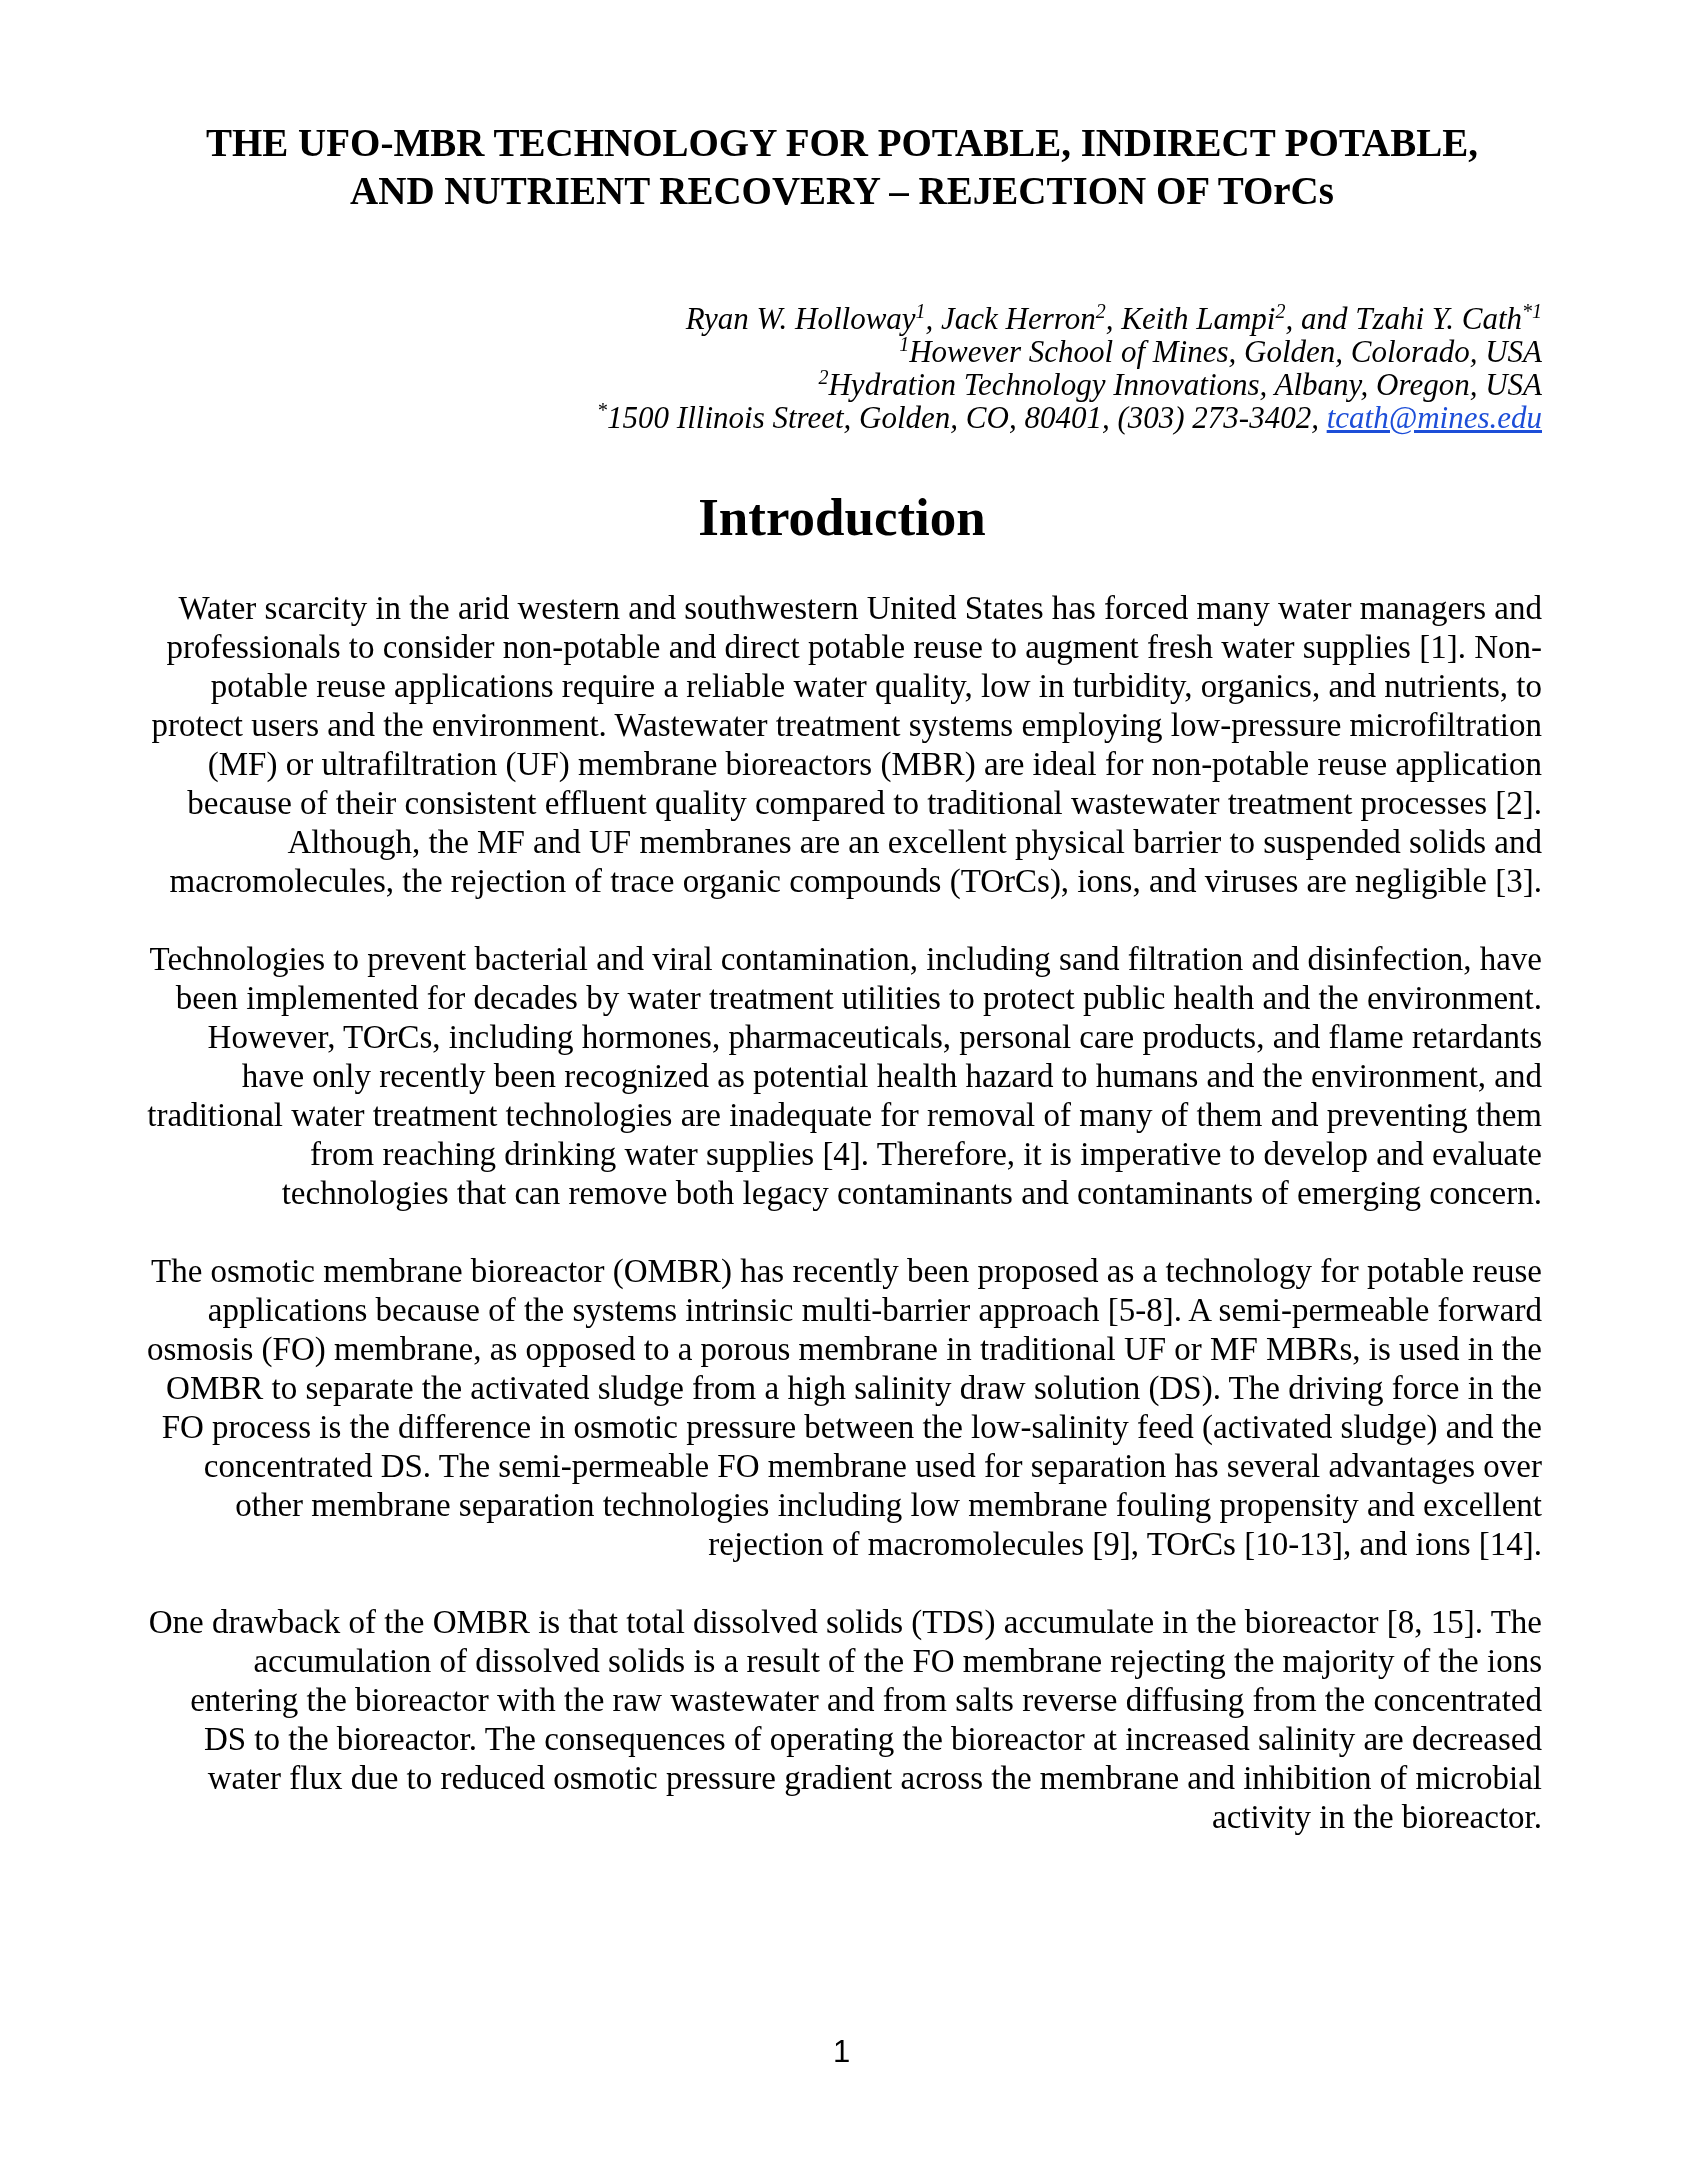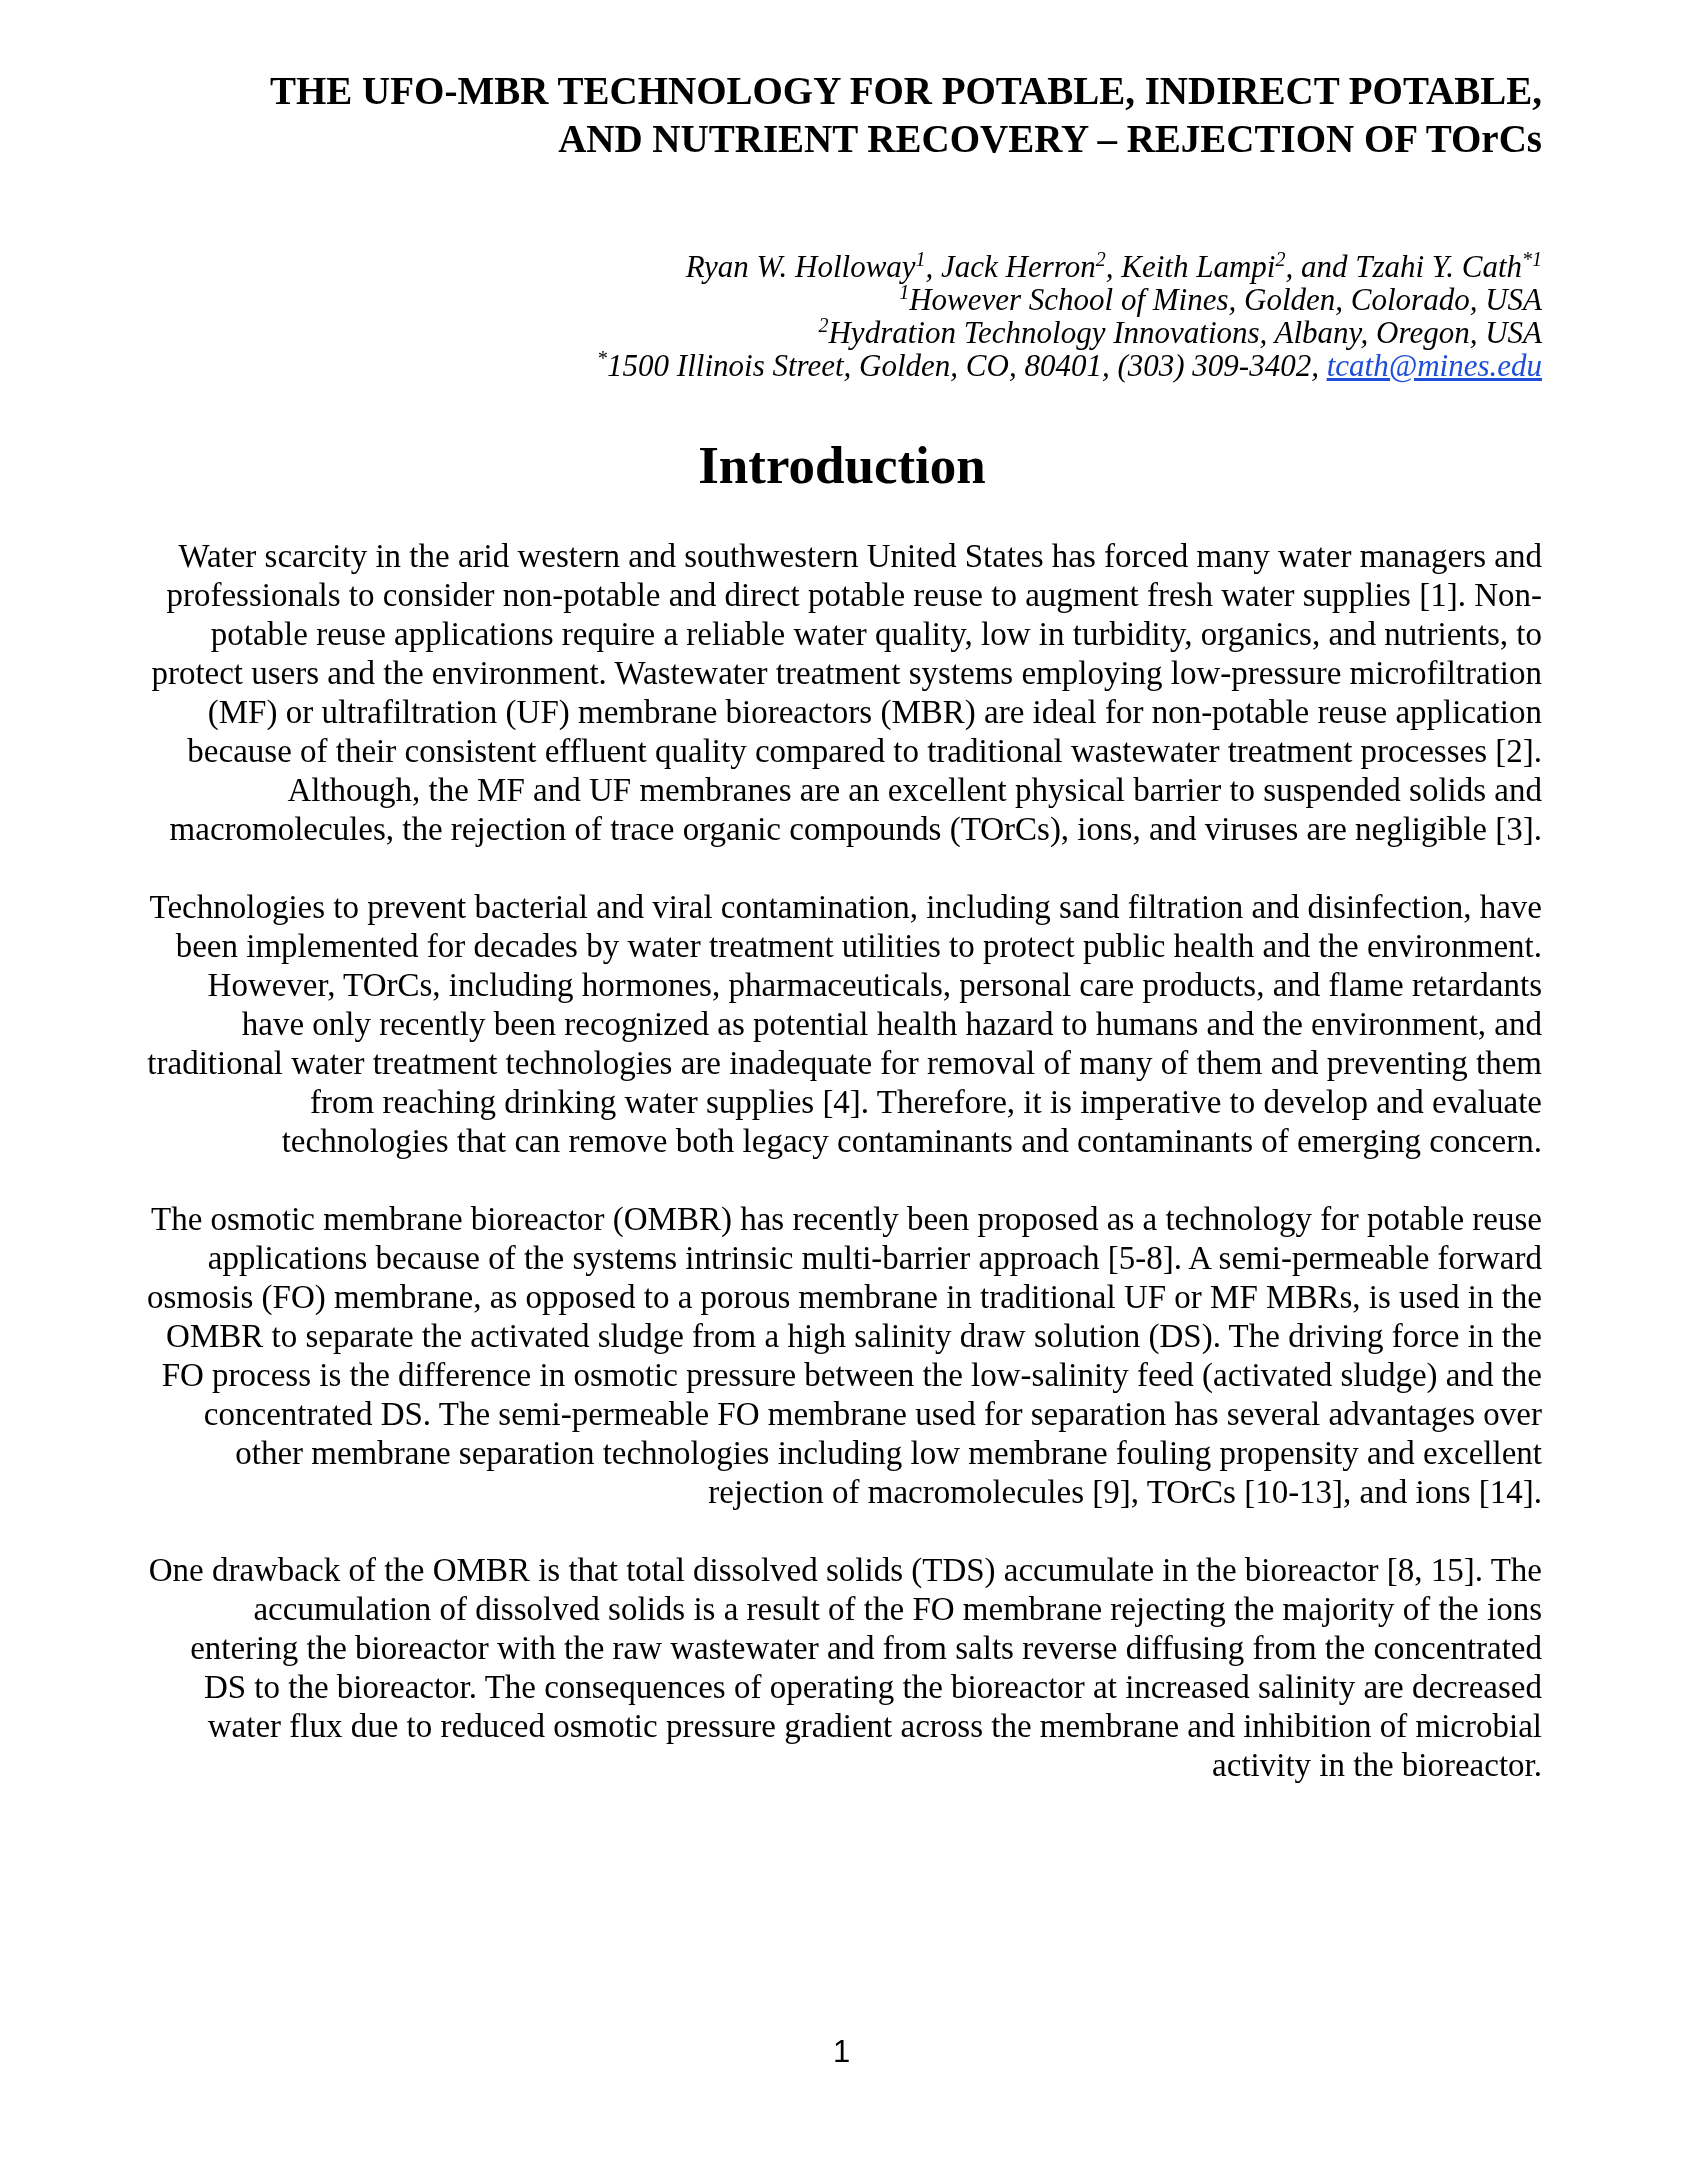--- a/index.html
+++ b/index.html
@@ -15,22 +15,22 @@
     color: #000000;
     font-family: "Liberation Serif", serif;
   }
   .content {
     position: absolute;
     left: 142px;
     top: 0;
     width: 1400px;
   }
   .title {
-    margin-top: 67px;
-    text-align: right;
+    margin-top: 119px;
+    text-align: center;
     font-weight: bold;
     font-size: 39px;
     line-height: 48px;
   }
   .byline {
     margin-top: 87px;
     text-align: right;
     font-style: italic;
     font-size: 31px;
     line-height: 33px;
@@ -79,21 +79,21 @@
 
   <div class="title">
       <div>THE UFO-MBR TECHNOLOGY FOR POTABLE, INDIRECT POTABLE,</div>
       <div>AND NUTRIENT RECOVERY – REJECTION OF TOrCs</div>
     </div>
 
   <div class="byline">
     <div><span>Ryan W. Holloway</span><sup>1</sup><span>, </span><span>Jack Herron</span><sup>2</sup><span>, </span><span>Keith Lampi</span><sup>2</sup><span>, and </span><span>Tzahi Y. Cath</span><sup>*1</sup></div>
     <div><sup>1</sup><span>However School of Mines, Golden, Colorado, USA</span></div>
     <div><sup>2</sup><span>Hydration Technology Innovations, Albany, Oregon, USA</span></div>
-    <div><sup>*</sup><span>1500 Illinois Street, Golden, CO, 80401, (303) 309-3402, </span><span class="email-link">tcath@mines.edu</span></div>
+    <div><sup>*</sup><span>1500 Illinois Street, Golden, CO, 80401, (303) 273-3402, </span><span class="email-link">tcath@mines.edu</span></div>
   </div>
 
   <div class="section-heading">Introduction</div>
 
   <div class="body-text">
     <p>Water scarcity in the arid western and southwestern United States has forced many water managers and professionals to consider non-potable and direct potable reuse to augment fresh water supplies [1]. Non-potable reuse applications require a reliable water quality, low in turbidity, organics, and nutrients, to protect users and the environment. Wastewater treatment systems employing low-pressure microfiltration (MF) or ultrafiltration (UF) membrane bioreactors (MBR) are ideal for non-potable reuse application because of their consistent effluent quality compared to traditional wastewater treatment processes [2]. Although, the MF and UF membranes are an excellent physical barrier to suspended solids and macromolecules, the rejection of trace organic compounds (TOrCs), ions, and viruses are negligible [3].</p>
     <p>Technologies to prevent bacterial and viral contamination, including sand filtration and disinfection, have been implemented for decades by water treatment utilities to protect public health and the environment. However, TOrCs, including hormones, pharmaceuticals, personal care products, and flame retardants have only recently been recognized as potential health hazard to humans and the environment, and traditional water treatment technologies are inadequate for removal of many of them and preventing them from reaching drinking water supplies [4]. Therefore, it is imperative to develop and evaluate technologies that can remove both legacy contaminants and contaminants of emerging concern.</p>
     <p>The osmotic membrane bioreactor (OMBR) has recently been proposed as a technology for potable reuse applications because of the systems intrinsic multi-barrier approach [5-8]. A semi-permeable forward osmosis (FO) membrane, as opposed to a porous membrane in traditional UF or MF MBRs, is used in the OMBR to separate the activated sludge from a high salinity draw solution (DS). The driving force in the FO process is the difference in osmotic pressure between the low-salinity feed (activated sludge) and the concentrated DS. The semi-permeable FO membrane used for separation has several advantages over other membrane separation technologies including low membrane fouling propensity and excellent rejection of macromolecules [9], TOrCs [10-13], and ions [14].</p>
     <p>One drawback of the OMBR is that total dissolved solids (TDS) accumulate in the bioreactor [8, 15]. The accumulation of dissolved solids is a result of the FO membrane rejecting the majority of the ions entering the bioreactor with the raw wastewater and from salts reverse diffusing from the concentrated DS to the bioreactor. The consequences of operating the bioreactor at increased salinity are decreased water flux due to reduced osmotic pressure gradient across the membrane and inhibition of microbial activity in the bioreactor.</p>
   </div>

